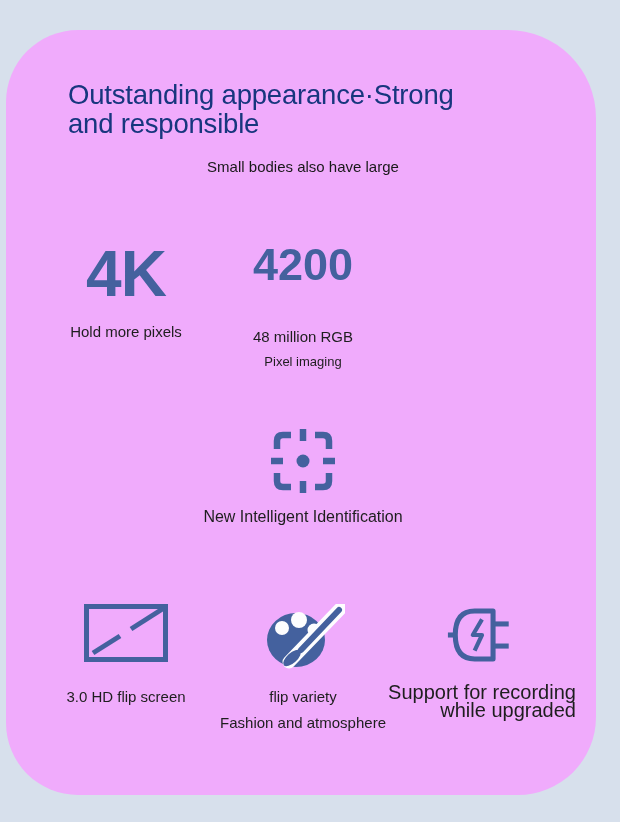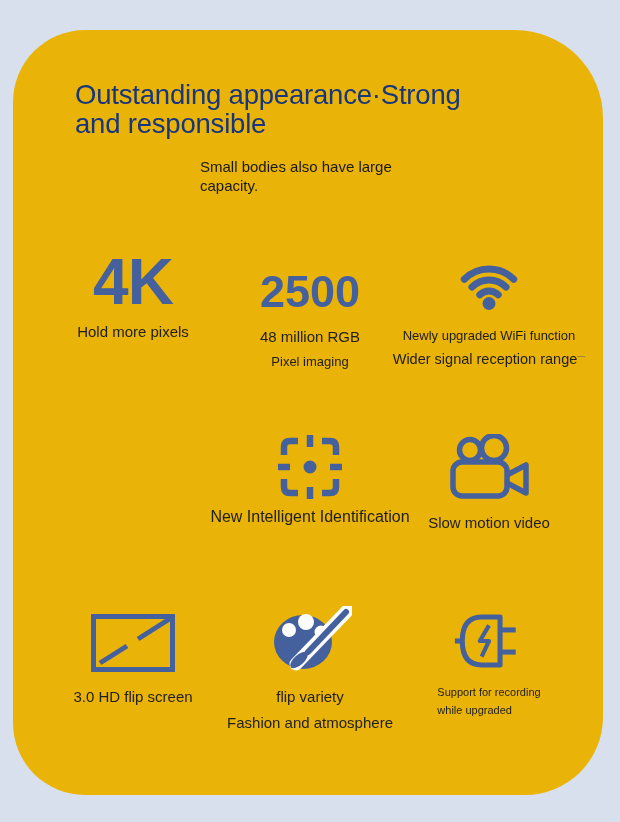--- a/index.html
+++ b/index.html
@@ -3,98 +3,83 @@
 <meta charset="utf-8">
 <style>
   html,body{margin:0;padding:0;}
   body{
     width:620px;height:822px;position:relative;
     background:#d7e0ec;
     font-family:"Liberation Sans", sans-serif;
     overflow:hidden;
   }
   .card{
-    position:absolute;left:13px;top:30px;width:590px;height:765px;
-    background:#eab308;
+    position:absolute;left:6px;top:30px;width:590px;height:765px;
+    background:#f0abfc;
     border-radius:72px 88px 78px 72px;
     text-decoration:underline;
   }
   .title{
     position:absolute;left:62px;top:50px;width:480px;
     font-size:27.5px;line-height:29px;font-weight:500;
     color:#17367e;letter-spacing:-0.2px;
   }
   .subtitle{
     position:absolute;left:187px;top:127px;width:220px;
-    font-size:15px;line-height:19px;font-weight:500;color:#191919;
+    font-size:15px;line-height:19px;font-weight:500;color:#191919;text-align:center;
   }
   .cell{position:absolute;width:220px;text-align:center;}
   .c1{left:10px;} .c2{left:187px;} .c3{left:366px;}
   .r1{top:212px;} .r2{top:398px;} .r3{top:574px;}
-  .icon-area{height:72px;display:flex;align-items:flex-end;justify-content:center;}
+  .icon-area{height:72px;display:flex;align-items:flex-start;justify-content:center;}
   .r3 .icon-area{height:68px;}
   .stat{font-weight:700;color:#44619e;line-height:1;}
   .stat-xl{font-size:64px;letter-spacing:-1px;}
   .stat-lg{font-size:45px;}
   .cap{font-weight:500;color:#1e1e1e;white-space:nowrap;}
   .f16{font-size:16px;} .f15{font-size:15px;} .f145{font-size:14.5px;}
   .f13{font-size:13px;}
   .mt14{margin-top:14px;} .mt16{margin-top:16px;}
   .mt8{margin-top:8px;} .mt9{margin-top:9px;}
   .cap sup{font-size:8px;color:#555;}
   .two-line{
-    display:inline-block;text-align:left;margin-top:12px;
-    font-size:11px;line-height:17.5px;font-weight:500;color:#1e1e1e;
+    display:inline-block;text-align:right;margin-top:12px;
+    font-size:20px;line-height:17.5px;font-weight:500;color:#1e1e1e;
   }
   svg{display:block;}
 </style>
 </head>
 <body>
 
 <div class="card">
 
   <div class="title">
     <div>Outstanding appearance·Strong</div>
     <div>and responsible</div>
   </div>
 
   <div class="subtitle">
     <div>Small bodies also have large</div>
-    <div>capacity.</div>
   </div>
 
   <div class="cell r1 c1">
     <div class="icon-area">
         <div class="stat stat-xl">4K</div>
       </div>
     <div class="cap f15 mt9">Hold more pixels</div>
   </div>
 
   <div class="cell r1 c2">
     <div class="icon-area">
-        <div class="stat stat-lg">2500</div>
+        <div class="stat stat-lg">4200</div>
       </div>
     <div class="cap f15 mt14">48 million RGB</div>
     <div class="cap f13 mt9">Pixel imaging</div>
   </div>
 
-  <div class="cell r1 c3">
-    <div class="icon-area">
-      <span>
-        <svg width="76" height="62" viewBox="0 0 76 62" fill="none">
-          <path d="M13.3 27.3 A35 35 0 0 1 62.7 27.3" stroke="#44619e" stroke-width="7" stroke-linecap="round"></path>
-          <path d="M21 35 A24 24 0 0 1 55 35" stroke="#44619e" stroke-width="7" stroke-linecap="round"></path>
-          <path d="M28.8 42.8 A13 13 0 0 1 47.2 42.8" stroke="#44619e" stroke-width="7" stroke-linecap="round"></path>
-          <circle cx="38" cy="51.5" r="6.5" fill="#44619e"></circle>
-        </svg>
-      </span>
-    </div>
-    <div class="cap f13 mt14">Newly upgraded WiFi function</div>
-    <div class="cap f145 mt8"><span>Wider signal reception range</span><sup>—</sup></div>
-  </div>
 
 
   <div class="cell r2 c2">
     <div class="icon-area">
       <span>
         <svg width="66" height="66" viewBox="0 0 66 66" fill="none">
           <path d="M7 21 V13 Q7 7 13 7 H21" stroke="#44619e" stroke-width="6.5"></path>
           <path d="M45 7 H53 Q59 7 59 13 V21" stroke="#44619e" stroke-width="6.5"></path>
           <path d="M59 45 V53 Q59 59 53 59 H45" stroke="#44619e" stroke-width="6.5"></path>
           <path d="M21 59 H13 Q7 59 7 53 V45" stroke="#44619e" stroke-width="6.5"></path>
@@ -102,33 +87,20 @@
           <path d="M33 53 V65" stroke="#44619e" stroke-width="6.5"></path>
           <path d="M1 33 H13" stroke="#44619e" stroke-width="6.5"></path>
           <path d="M53 33 H65" stroke="#44619e" stroke-width="6.5"></path>
           <circle cx="33" cy="33" r="6.5" fill="#44619e"></circle>
         </svg>
       </span>
     </div>
     <div class="cap f16 mt8">New Intelligent Identification</div>
   </div>
 
-  <div class="cell r2 c3">
-    <div class="icon-area">
-      <span>
-        <svg width="80" height="66" viewBox="0 0 80 66" fill="none">
-          <circle cx="21" cy="16" r="10.5" stroke="#44619e" stroke-width="5.5"></circle>
-          <circle cx="45" cy="14" r="12.5" stroke="#44619e" stroke-width="5.5"></circle>
-          <rect x="4" y="28" width="54" height="34" rx="9" stroke="#44619e" stroke-width="5.5"></rect>
-          <path d="M58 41 L77 31 V59 L58 49" stroke="#44619e" stroke-width="5.5" stroke-linejoin="round"></path>
-        </svg>
-      </span>
-    </div>
-    <div class="cap f15 mt14">Slow motion video</div>
-  </div>
 
   <div class="cell r3 c1">
     <div class="icon-area">
       <span>
         <svg width="84" height="58" viewBox="0 0 84 58" fill="none">
           <rect x="2.5" y="2.5" width="79" height="53" stroke="#44619e" stroke-width="5"></rect>
           <path d="M9 49 L36 32" stroke="#44619e" stroke-width="5"></path>
           <path d="M47 25 L80 4" stroke="#44619e" stroke-width="5"></path>
         </svg>
       </span>

